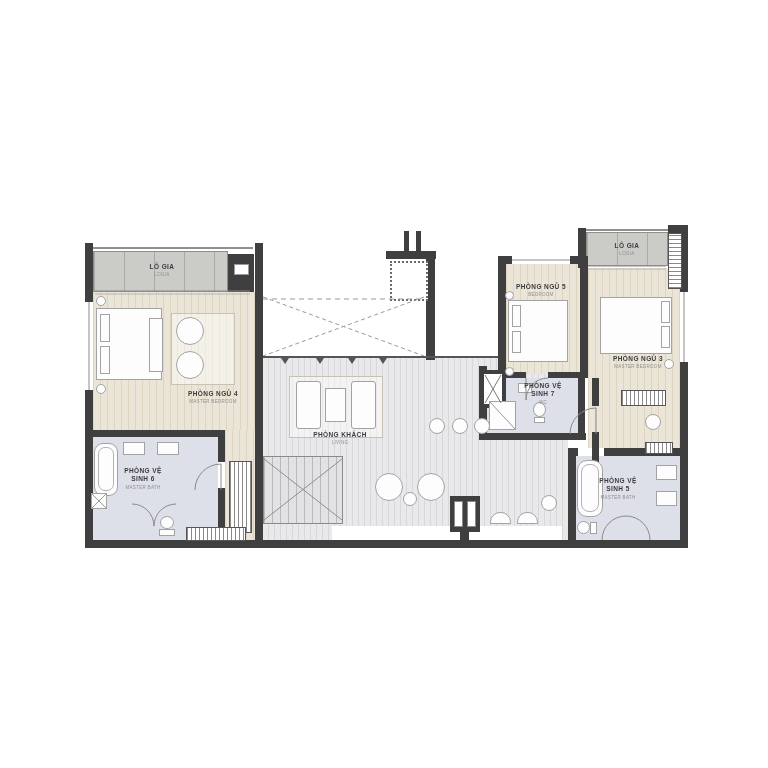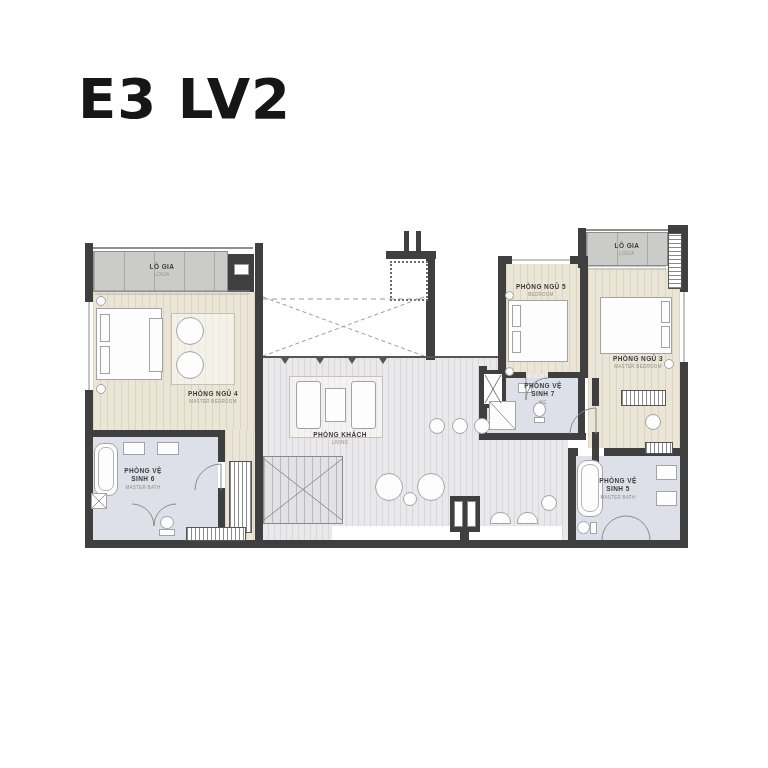--- a/index.html
+++ b/index.html
@@ -29,21 +29,20 @@
          color:#3c3c3c;pointer-events:none;}
   .room-label .nm{font-weight:bold;font-size:6.5px;letter-spacing:.4px;line-height:1.3;}
   .room-label .sub{font-size:4.5px;color:#8f8f8f;letter-spacing:.3px;margin-top:1px;line-height:1.2;}
   svg.overlay{position:absolute;left:0;top:0;pointer-events:none;}
 </style>
 </head>
 <body>
 
 <div class="stage">
 
-  <div class="title">E3 LV2</div>
 
   <div class="floor-loggia" style="left:93px;top:251px;width:135px;height:41px"></div>
   <div class="floor-wood" style="left:93px;top:292px;width:162px;height:138px"></div>
   <div class="floor-wood" style="left:225px;top:430px;width:30px;height:110px"></div>
   <div class="floor-bath" style="left:93px;top:437px;width:125px;height:103px"></div>
   <div class="floor-living" style="left:262px;top:358px;width:306px;height:182px"></div>
   <div class="floor-wood" style="left:506px;top:264px;width:74px;height:110px"></div>
   <div class="floor-bath" style="left:487px;top:378px;width:91px;height:55px"></div>
   <div class="floor-wood" style="left:588px;top:268px;width:92px;height:180px"></div>
   <div class="floor-loggia" style="left:586px;top:232px;width:82px;height:34px"></div>

